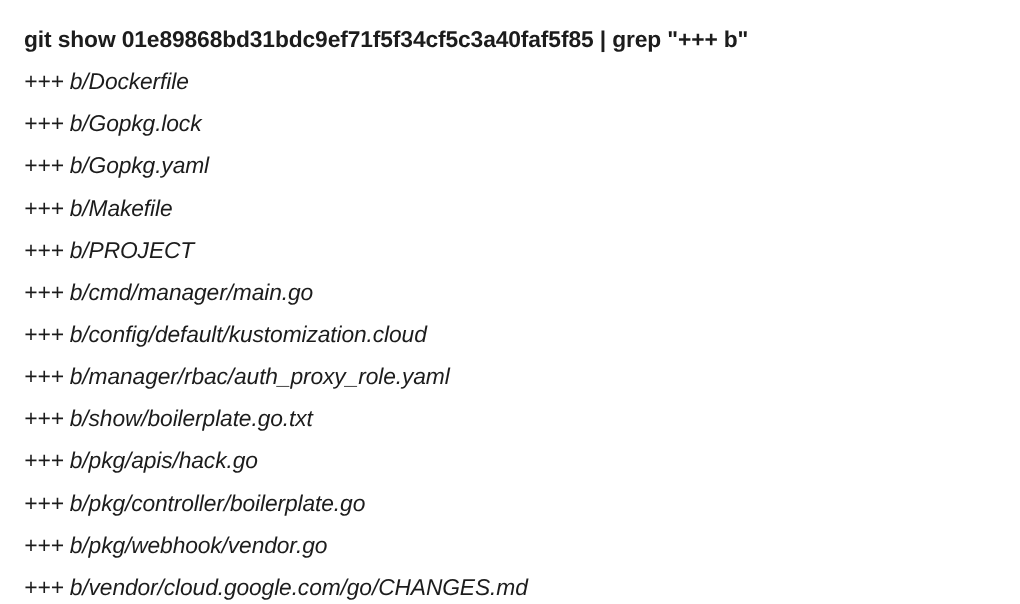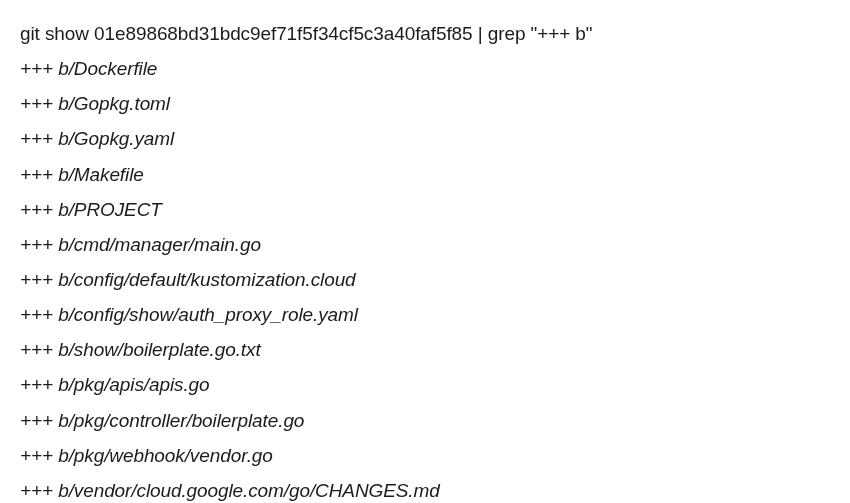--- a/index.html
+++ b/index.html
@@ -10,35 +10,36 @@
       font-size: 19px;
       line-height: 1.85;
       color: #1c1c1c;
       width: 850px;
       height: 503px;
       box-sizing: border-box;
       letter-spacing: -0.1px;
     }
     .command-line {
       white-space: pre;
+      font-weight: bold;
     }
     .output-line {
       white-space: pre;
       font-style: italic;
     }
   </style>
 </head>
 <body>
 
 <div class="command-line">git show 01e89868bd31bdc9ef71f5f34cf5c3a40faf5f85 | grep "+++ b"</div>
 <div class="output-line">+++ b/Dockerfile</div>
-<div class="output-line">+++ b/Gopkg.toml</div>
+<div class="output-line">+++ b/Gopkg.lock</div>
 <div class="output-line">+++ b/Gopkg.yaml</div>
 <div class="output-line">+++ b/Makefile</div>
 <div class="output-line">+++ b/PROJECT</div>
 <div class="output-line">+++ b/cmd/manager/main.go</div>
 <div class="output-line">+++ b/config/default/kustomization.cloud</div>
-<div class="output-line">+++ b/config/show/auth_proxy_role.yaml</div>
+<div class="output-line">+++ b/manager/rbac/auth_proxy_role.yaml</div>
 <div class="output-line">+++ b/show/boilerplate.go.txt</div>
-<div class="output-line">+++ b/pkg/apis/apis.go</div>
+<div class="output-line">+++ b/pkg/apis/hack.go</div>
 <div class="output-line">+++ b/pkg/controller/boilerplate.go</div>
 <div class="output-line">+++ b/pkg/webhook/vendor.go</div>
 <div class="output-line">+++ b/vendor/cloud.google.com/go/CHANGES.md</div>
 
 </body></html>

